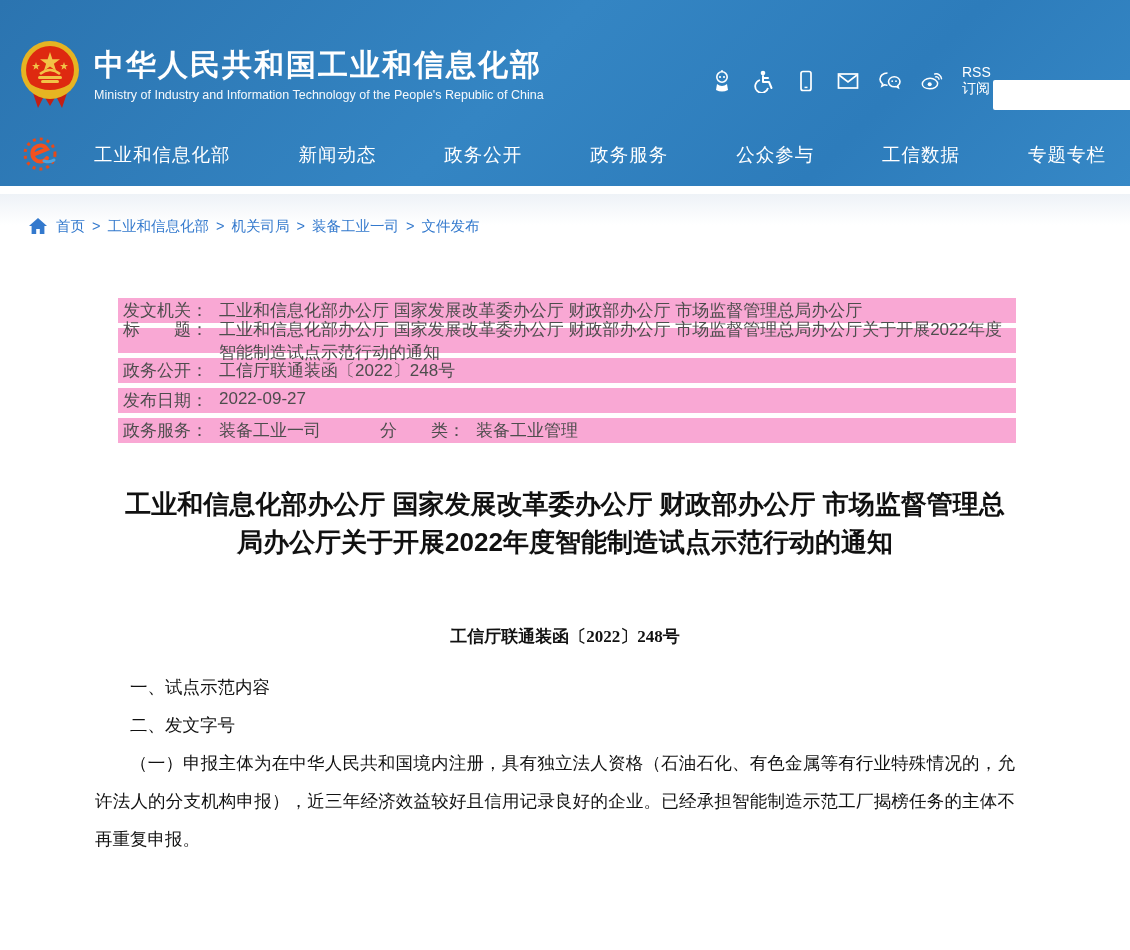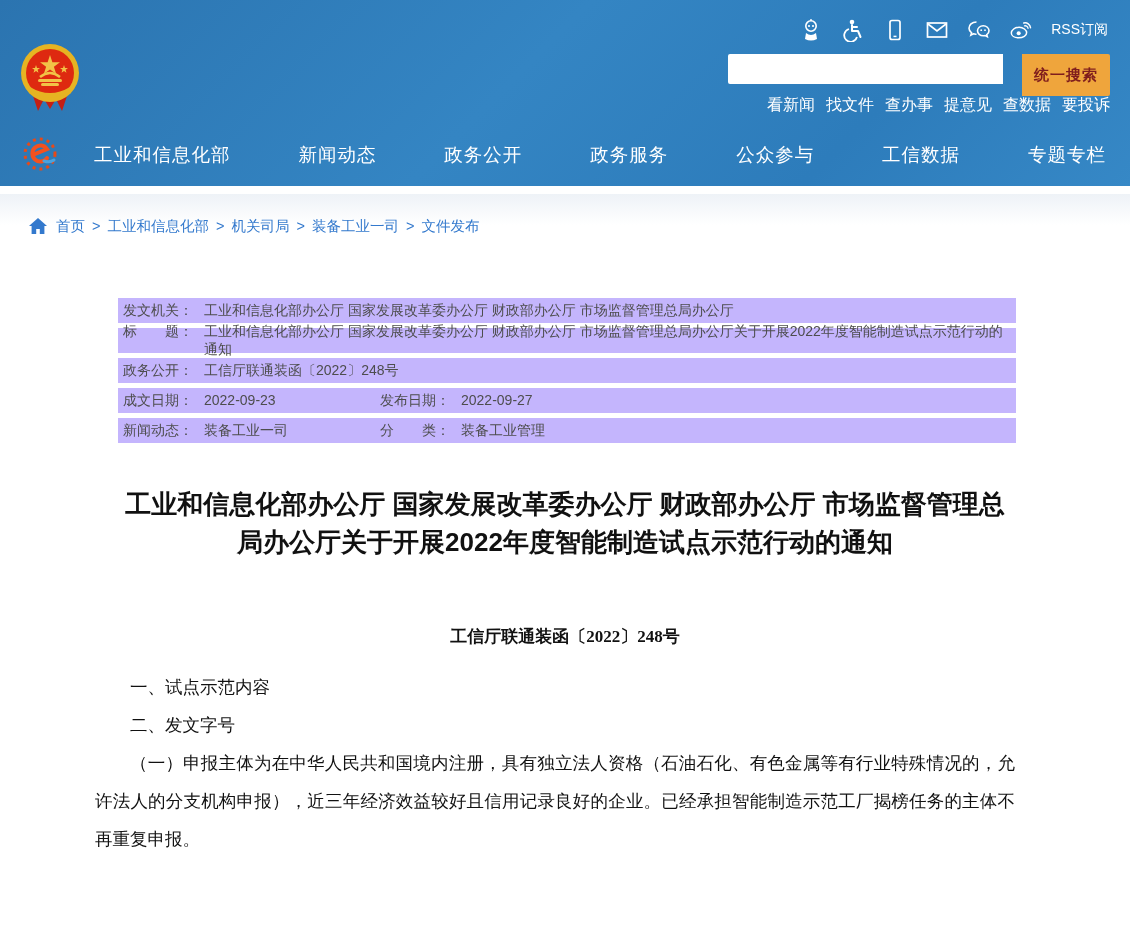--- a/index.html
+++ b/index.html
@@ -9,21 +9,21 @@
   
   .site-header { position:relative; width:100%; height:186px;
     background:linear-gradient(135deg,#2b74b0 0%,#3485c3 45%,#2d7cbb 75%,#3688c6 100%); }
   .header-top { display:flex; justify-content:space-between; padding:14px 20px 0 18px; }
   .brand { display:flex; align-items:center; margin-top:26px; }
   .emblem { width:64px; height:70px; flex:0 0 auto; }
   .brand-text { margin-left:12px; color:#fff; }
   .site-title { font-size:30px; font-weight:bold; letter-spacing:2px; line-height:34px; }
   .site-subtitle { font-size:12.5px; margin-top:6px; opacity:.95; }
 
-  .header-right { width:400px; display:flex; flex-direction:column; align-items:flex-end;justify-content:center; }
+  .header-right { width:400px; display:flex; flex-direction:row; align-items:flex-end; }
   .utility-row { display:flex; align-items:center; gap:18px; margin:4px 2px 12px 0; color:#fff; }
   .utility-row .uicon { width:24px; height:24px; display:inline-flex; align-items:center;
     justify-content:center; cursor:pointer; }
   .rss-label { font-size:14px; color:#fff; cursor:pointer; }
   .search-row { display:flex; width:382px; height:30px; }
   .search-input { flex:1; border:none; outline:none; background:#fff; height:30px;
     padding:0 8px; font-size:14px; border-radius:2px 0 0 2px; }
   .search-btn { width:88px; height:42px; border:none; background:#efa53c; color:#7f1d1d;
     font-size:15px; font-weight:bold; cursor:pointer; border-radius:0 2px 2px 0;
     letter-spacing:1px; font-family:inherit;margin-left:19px; }
@@ -42,22 +42,22 @@
     background:linear-gradient(180deg,#eef2f7 0%,#ffffff 55%);
     display:flex; align-items:center; padding:8px 0 0 28px; }
   .crumb-home { width:20px; height:18px; margin-right:8px; }
   .breadcrumb-bar a, .breadcrumb-bar .sep { color:#3379cd; font-size:14.5px;
     text-decoration:none; }
   .breadcrumb-bar a { cursor:pointer; }
   .breadcrumb-bar .sep { margin:0 7px; }
 
   
   .meta-table { width:898px; margin:48px auto 0 118px; }
-  .meta-row { display:flex; align-items:center; background:#c4b5fd; height:25px;
-    margin-bottom:5px; padding-left:5px; font-size:14px; color:#4d4d4d; }
+  .meta-row { display:flex; align-items:center; background:#f9a8d4; height:25px;
+    margin-bottom:5px; padding-left:5px; font-size:17px; color:#4d4d4d; }
   .meta-cell { display:flex; }
   .meta-cell.w1 { width:257px; }
   .meta-cell .lbl { white-space:pre; }
   .meta-cell .val { margin-left:11px; }
   .article-title { width:900px; margin:42px auto 0 auto; text-align:center;
     font-size:26px; font-weight:bold; color:#111; line-height:38px;
     font-family:"Liberation Sans","DejaVu Sans",sans-serif; }
   .doc-number { text-align:center; margin-top:64px; font-size:17px; font-weight:bold;
     color:#111; font-family:"Liberation Serif","DejaVu Serif",serif; }
   .article-body { width:920px; margin:20px auto 0 95px; }
@@ -77,20 +77,24 @@
         <circle cx="32" cy="30" r="29" fill="#e6b422"></circle>
         <circle cx="32" cy="30" r="24" fill="#de2910"></circle>
         <polygon points="32,12 34.4,19.2 42,19.2 35.9,23.7 38.2,31 32,26.5 25.8,31 28.1,23.7 22,19.2 29.6,19.2" fill="#f2c347"></polygon>
         <polygon points="18,22 19,25 22,25 19.6,26.8 20.5,29.8 18,28 15.5,29.8 16.4,26.8 14,25 17,25" fill="#f2c347"></polygon>
         <polygon points="46,22 47,25 50,25 47.6,26.8 48.5,29.8 46,28 43.5,29.8 44.4,26.8 42,25 45,25" fill="#f2c347"></polygon>
         <rect x="20" y="36" width="24" height="3" rx="1.5" fill="#f2c347"></rect>
         <rect x="23" y="40" width="18" height="3" rx="1.5" fill="#f2c347"></rect>
         <path d="M22 34 q10,-8 20,0" fill="none" stroke="#f2c347" stroke-width="2.5"></path>
         <path d="M12 44 q20,12 40,0 l-2,6 q-18,9 -36,0 z" fill="#e6b422"></path>
       </svg>
+      <div class="brand-text">
+        <div class="site-title">中华人民共和国工业和信息化部</div>
+        <div class="site-subtitle">Ministry of Industry and Information Technology of the People's Republic of China</div>
+      </div>
     </div>
 
     <div class="header-right">
       <div class="utility-row">
         <span class="uicon">
           <svg width="24" height="24" viewBox="0 0 24 24">
               <circle cx="12" cy="8" r="5.2" fill="none" stroke="#fff" stroke-width="1.6"></circle>
               <circle cx="10" cy="8" r="1.1" fill="#fff"></circle>
               <circle cx="14" cy="8" r="1.1" fill="#fff"></circle>
               <line x1="12" y1="1" x2="12" y2="3" stroke="#fff" stroke-width="1.4"></line>
@@ -199,32 +203,28 @@
         <span class="val">工业和信息化部办公厅 国家发展改革委办公厅 财政部办公厅 市场监督管理总局办公厅关于开展2022年度智能制造试点示范行动的通知</span>
       </div>
     </div>
     <div class="meta-row">
       <div class="meta-cell">
         <span class="lbl">政务公开：</span>
         <span class="val">工信厅联通装函〔2022〕248号</span>
       </div>
     </div>
     <div class="meta-row">
-      <div class="meta-cell w1">
-        <span class="lbl">成文日期：</span>
-        <span class="val">2022-09-23</span>
-      </div>
       <div class="meta-cell">
         <span class="lbl">发布日期：</span>
         <span class="val">2022-09-27</span>
       </div>
     </div>
     <div class="meta-row">
       <div class="meta-cell w1">
-        <span class="lbl">新闻动态：</span>
+        <span class="lbl">政务服务：</span>
         <span class="val">装备工业一司</span>
       </div>
       <div class="meta-cell">
         <span class="lbl">分　　类：</span>
         <span class="val">装备工业管理</span>
       </div>
     </div>
   </div>
 
   <h1 class="article-title">工业和信息化部办公厅 国家发展改革委办公厅 财政部办公厅 市场监督管理总局办公厅关于开展2022年度智能制造试点示范行动的通知</h1>

